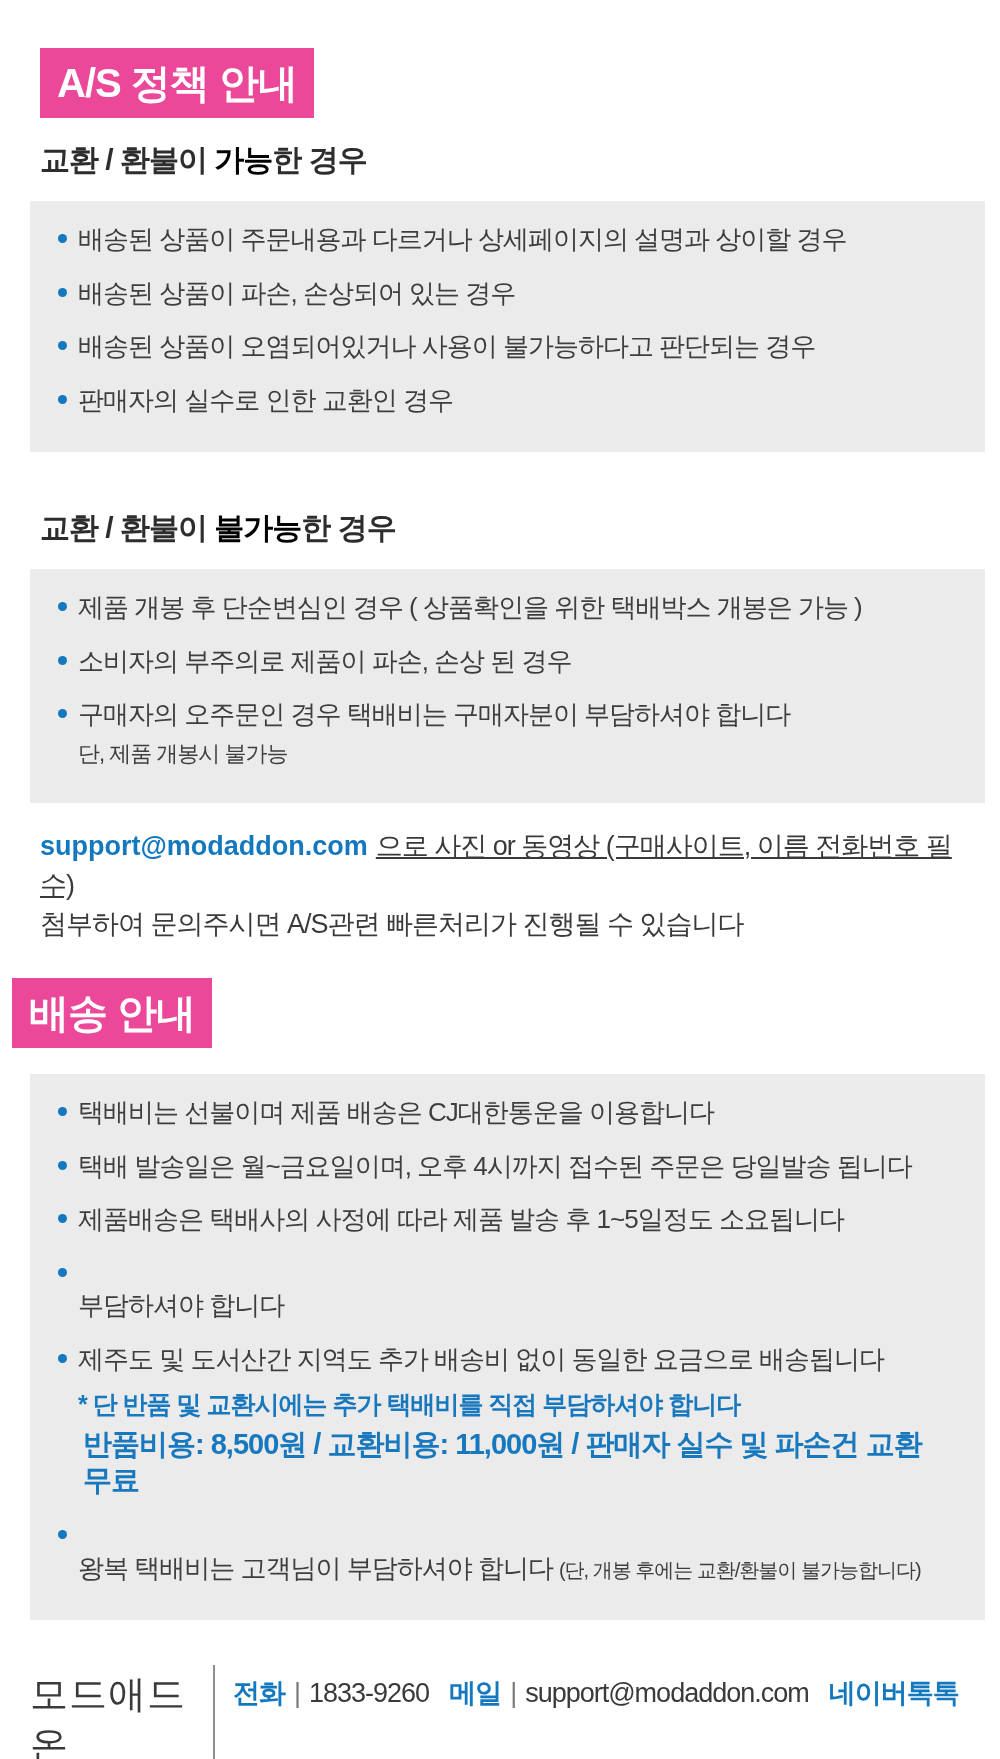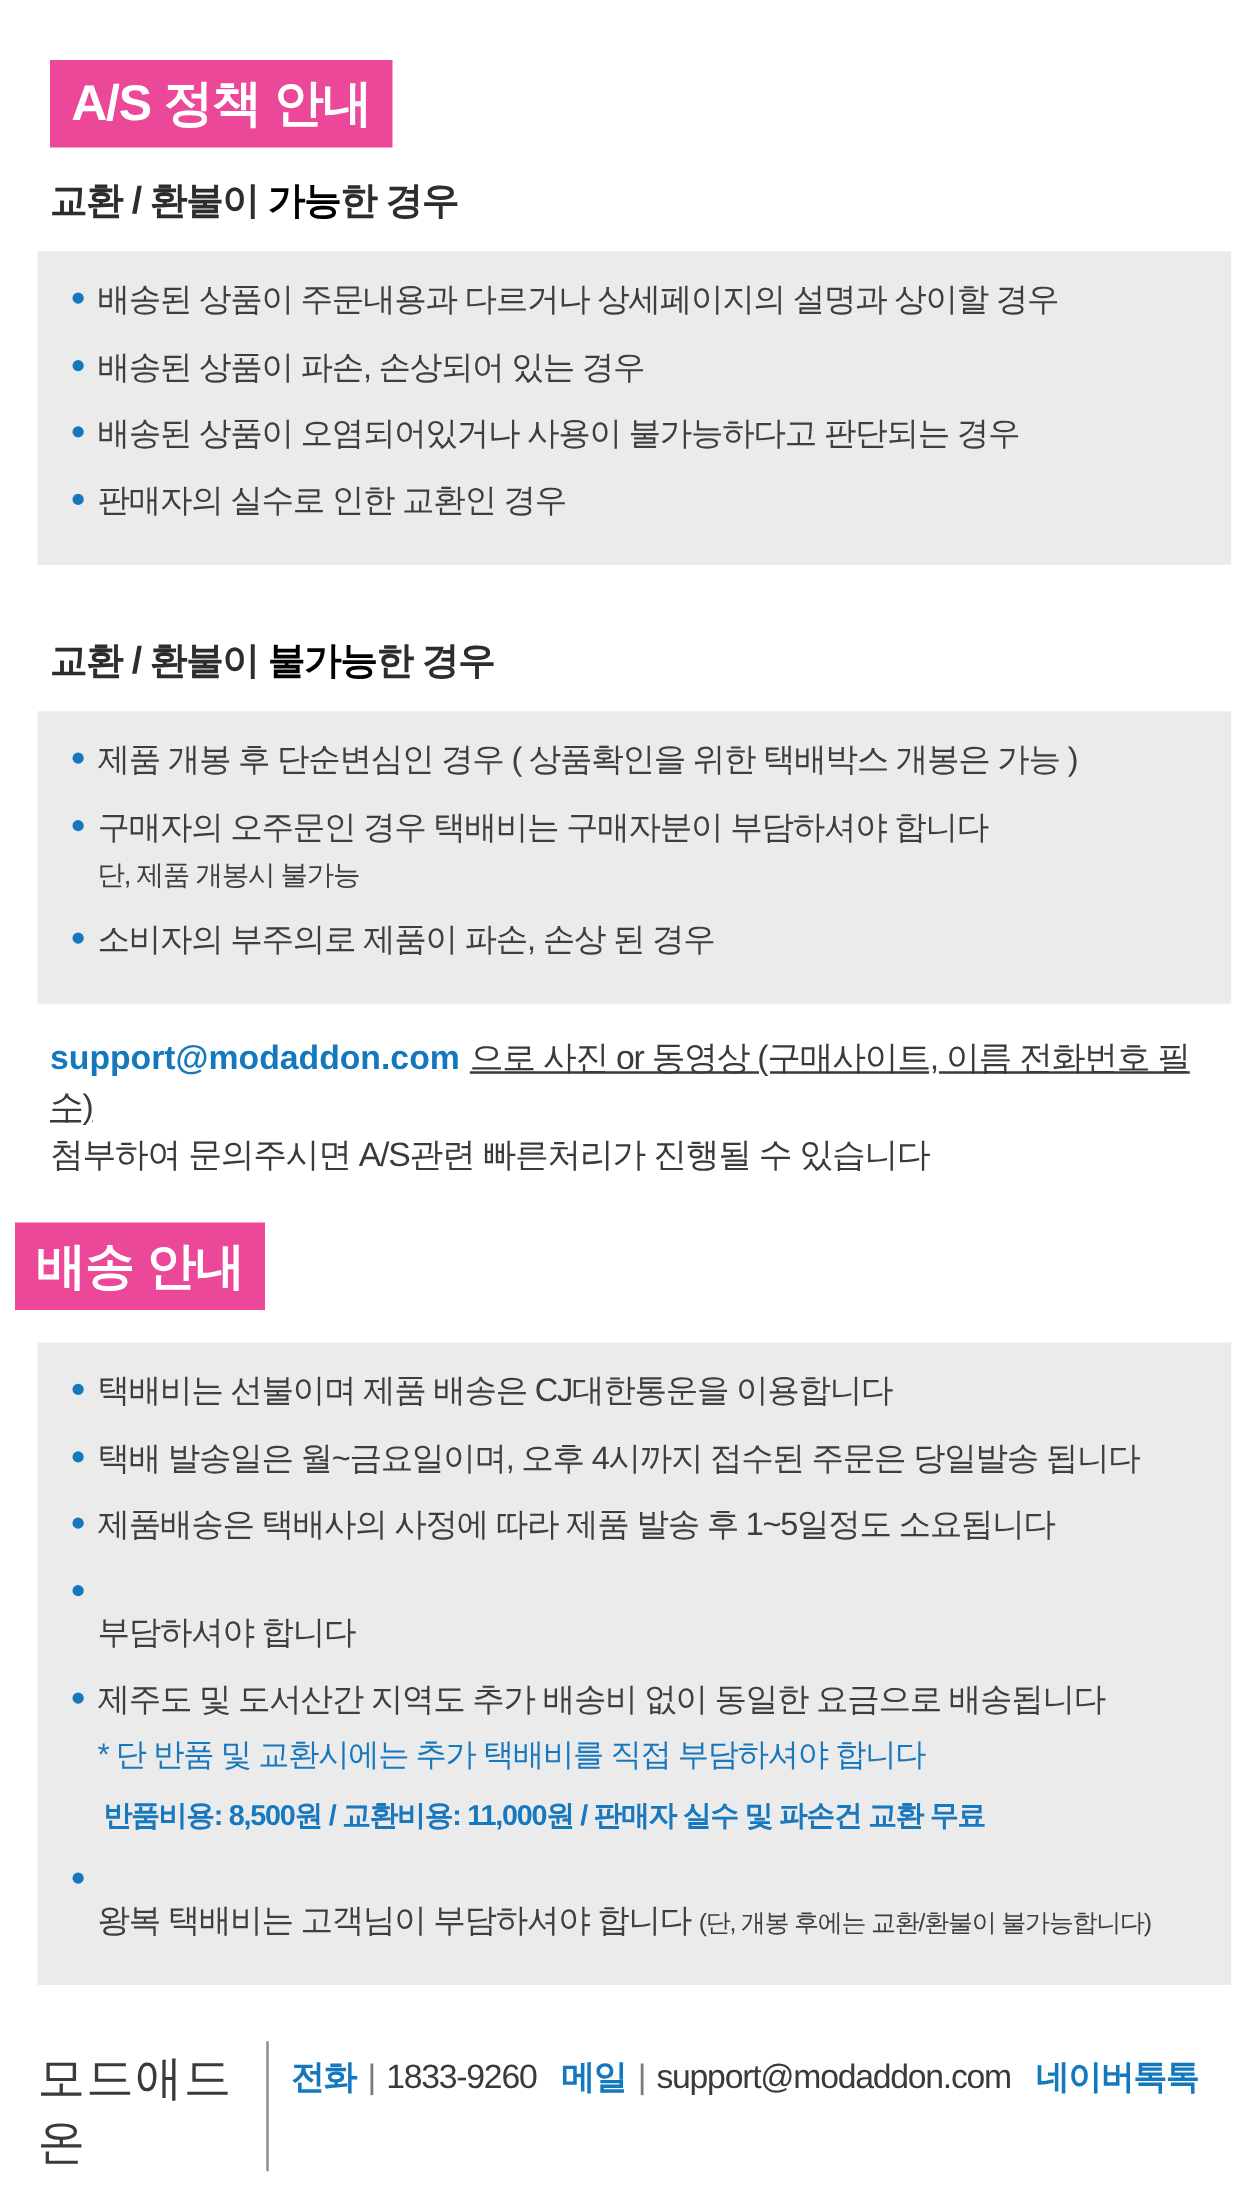--- a/index.html
+++ b/index.html
@@ -29,22 +29,22 @@
   .graybox li{
     position:relative;padding-left:22px;font-size:26px;line-height:1.25;
     margin-bottom:21px;color:#3e3e3e;letter-spacing:-1px;
   }
   .graybox li:last-child{margin-bottom:0;}
   .graybox li::before{
     content:"";position:absolute;left:2px;top:11px;width:9px;height:9px;
     border-radius:50%;background:#1478bf;
   }
   .li-subnote{font-size:22px;margin-top:9px;color:#3e3e3e;}
-  .blue-note1{color:#1878be;font-weight:400;font-size:25px;margin-top:14px;letter-spacing:-1px;}
-  .blue-note2{color:#1878be;font-weight:700;font-size:23px;margin-top:17px;margin-left:5px;letter-spacing:-1px;}
+  .blue-note1{color:#1878be;font-weight:700;font-size:25px;margin-top:14px;letter-spacing:-1px;}
+  .blue-note2{color:#1878be;font-weight:700;font-size:29px;margin-top:5px;margin-left:5px;letter-spacing:-1px;}
   .small-inline{font-size:20px;margin-left:6px;}
   .email-para{
     margin:24px 20px 0 40px;font-size:27px;line-height:1.45;color:#3a3a3a;letter-spacing:-1px;
   }
   .email-link{color:#1478bf;font-weight:700;text-decoration:none;letter-spacing:0;}
   .u-part{text-decoration:underline;margin-left:8px;}
   .footer{
     display:flex;align-items:stretch;margin:45px 0 0 30px;
   }
   .brand{width:183px;flex:none;}
@@ -72,25 +72,25 @@
     <li>배송된 상품이 오염되어있거나 사용이 불가능하다고 판단되는 경우</li>
     <li>판매자의 실수로 인한 교환인 경우</li>
   </ul>
 </div>
 
 <h2 class="section-title title-impossible"><span>교환 / 환불이 </span><span class="accent">불가능</span><span>한 경우</span></h2>
 
 <div class="graybox">
   <ul>
     <li>제품 개봉 후 단순변심인 경우 ( 상품확인을 위한 택배박스 개봉은 가능 )</li>
+    <li>소비자의 부주의로 제품이 파손, 손상 된 경우</li>
     <li>
       <span>구매자의 오주문인 경우 택배비는 구매자분이 부담하셔야 합니다</span>
       <div class="li-subnote">단, 제품 개봉시 불가능</div>
     </li>
-    <li>소비자의 부주의로 제품이 파손, 손상 된 경우</li>
   </ul>
 </div>
 
 <p class="email-para">
   <a class="email-link">support@modaddon.com</a><span class="u-part">으로 사진 or 동영상 (구매사이트, 이름 전화번호 필수)</span><br>
   <span>첨부하여 문의주시면 A/S관련 빠른처리가 진행될 수 있습니다</span>
 </p>
 
 <div class="badge badge-ship">배송 안내</div>
 

